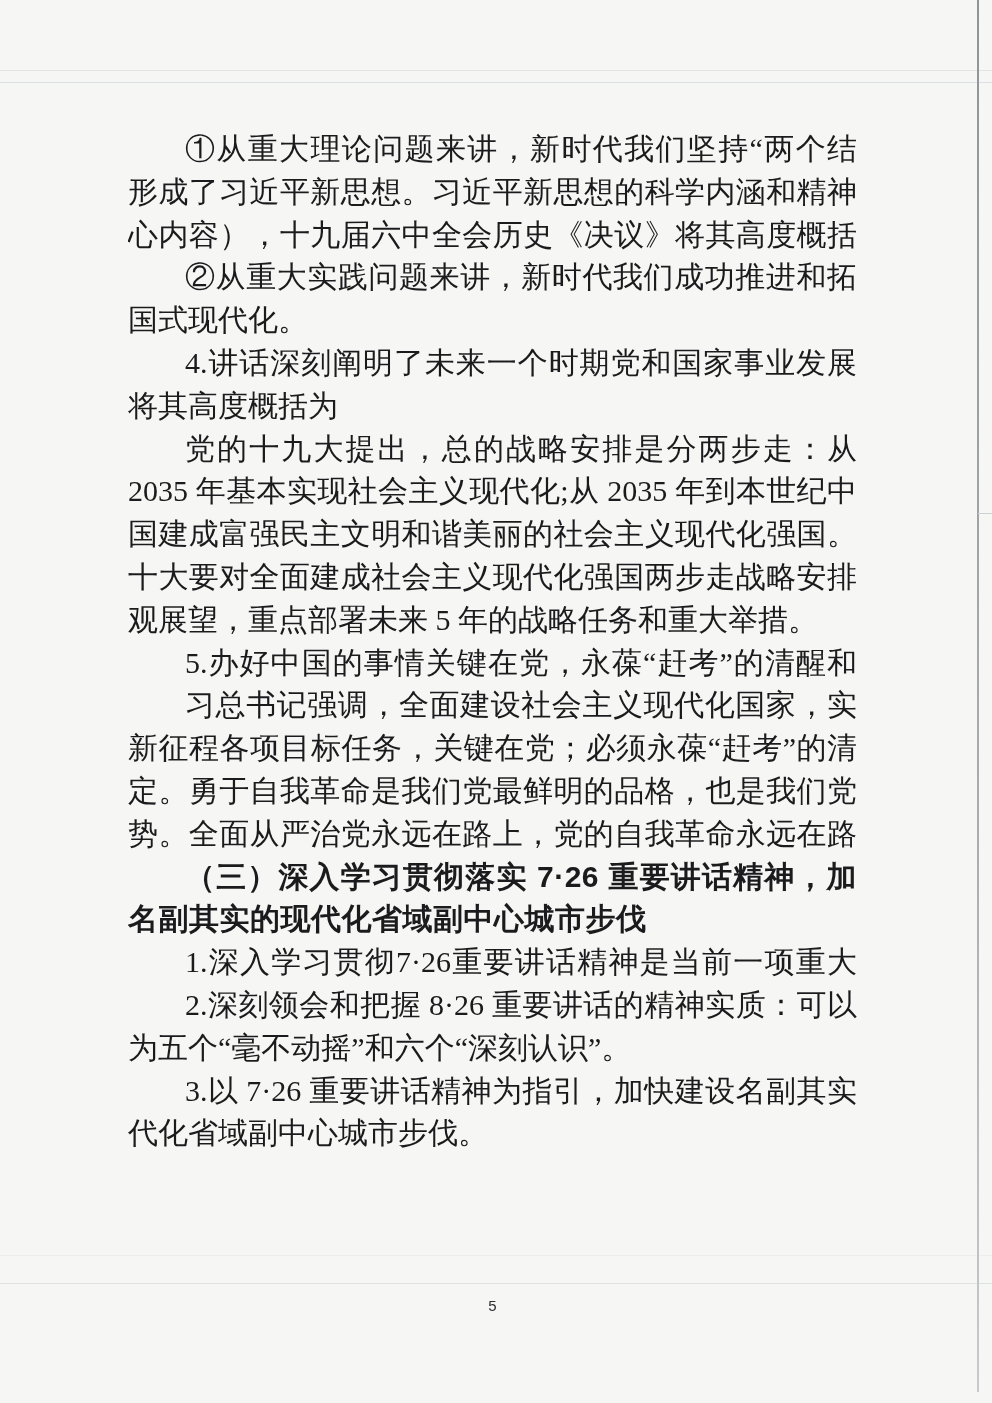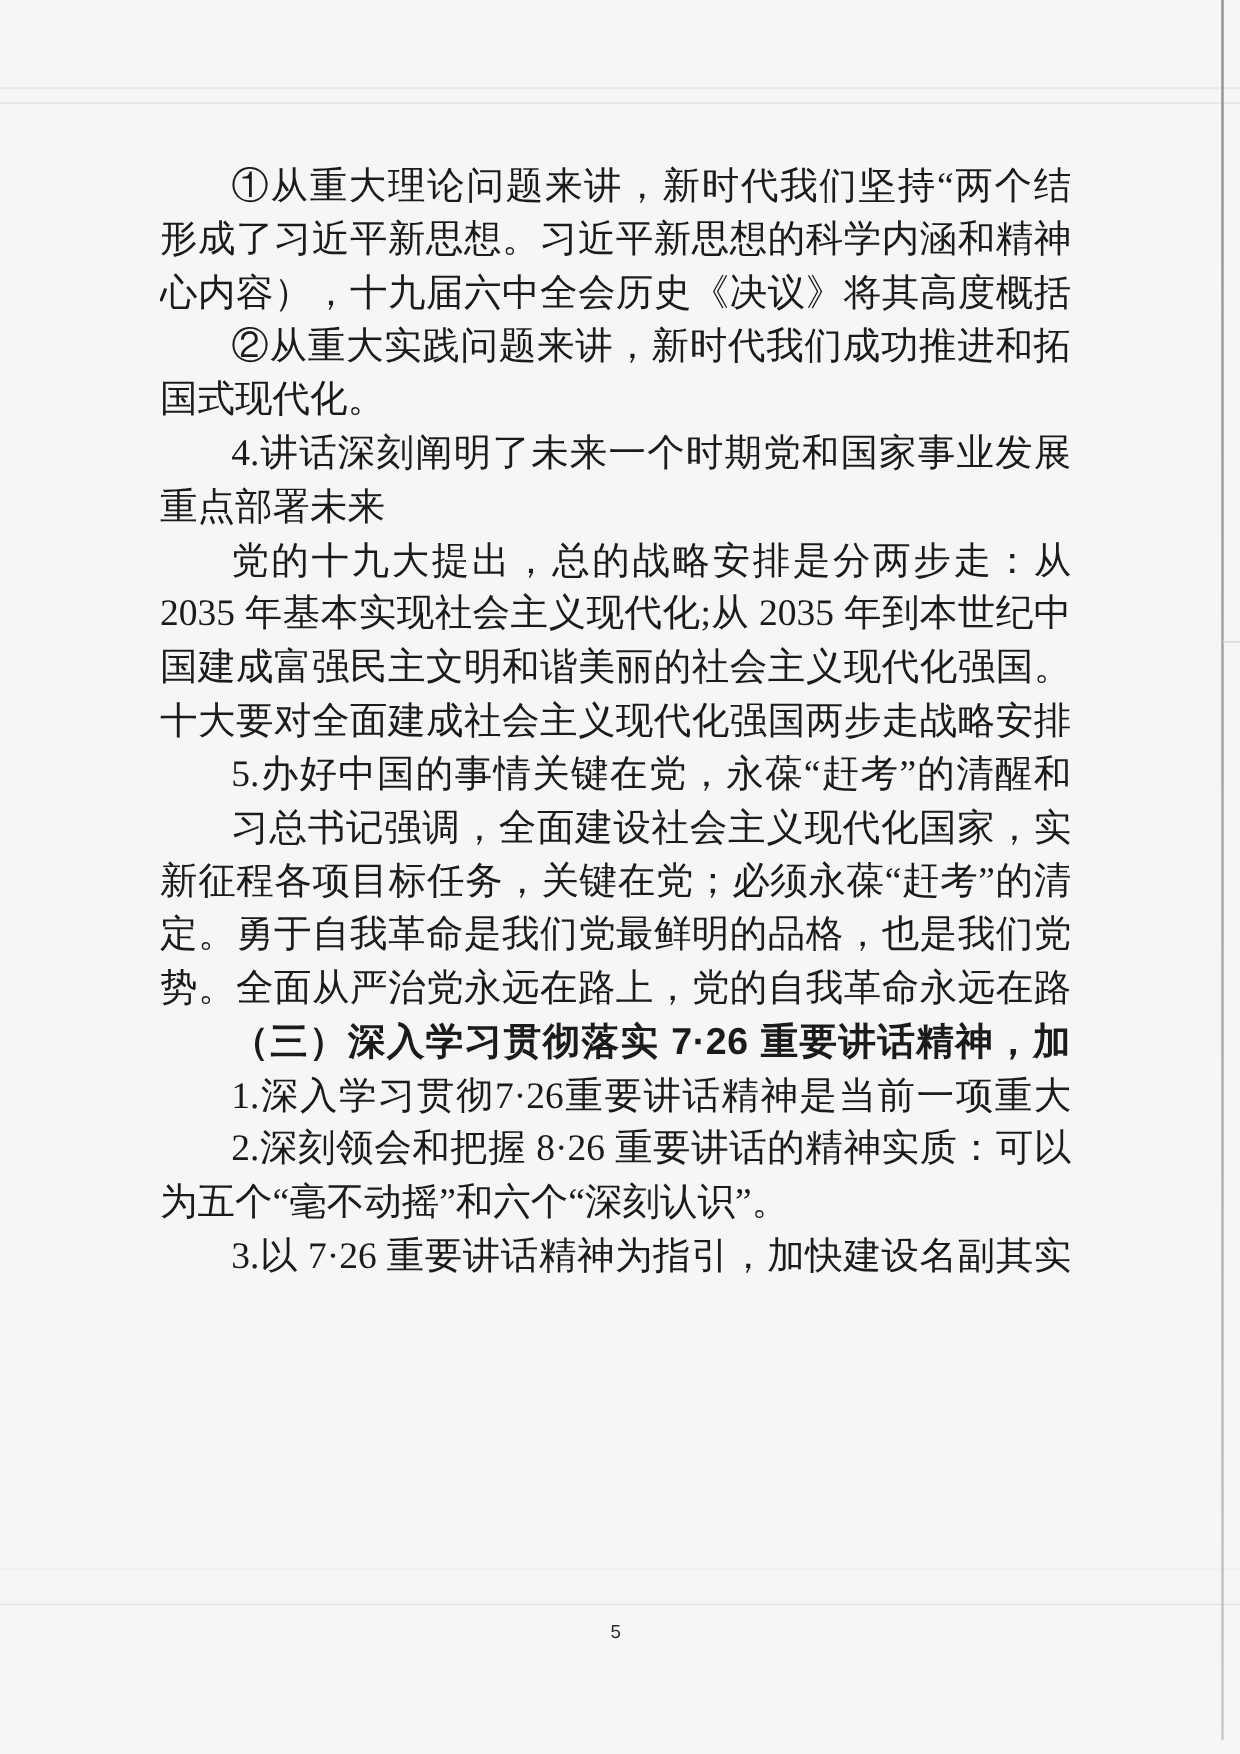--- a/index.html
+++ b/index.html
@@ -99,31 +99,34 @@
   <div class="vline-right"></div>
   <div class="vline-tick"></div>
 
   <div class="doc">
       <div class="line indent full"><span class="run b">①从重大理论问题来讲，</span><span class="run">新时代我们坚持“两个结合”，</span></div>
       <div class="line full"><span class="run">形成了习近平新思想。习近平新思想的科学内涵和精神实质（核</span></div>
       <div class="line full"><span class="run">心内容），十九届六中全会历史《决议》将其高度概括为“十</span></div>
       <div class="line indent full"><span class="run b">②从重大实践问题来讲，</span><span class="run">新时代我们成功推进和拓展了中</span></div>
       <div class="line"><span class="run">国式现代化。</span></div>
       <div class="line indent full"><span class="run b">4.讲话深刻阐明了未来一个时期党和国家事业发展的大政</span></div>
-      <div class="line"><span class="run b">重点部署未来</span></div>
+      <div class="line"><span class="run b">将其高度概括为</span></div>
       <div class="line indent full"><span class="run">党的十九大提出，总的战略安排是分两步走：从 2020 年到</span></div>
       <div class="line full"><span class="run">2035 年基本实现社会主义现代化;从 2035 年到本世纪中叶把我</span></div>
       <div class="line full"><span class="run">国建成富强民主文明和谐美丽的社会主义现代化强国。党的二</span></div>
       <div class="line full"><span class="run">十大要对全面建成社会主义现代化强国两步走战略安排进行宏</span></div>
+      <div class="line"><span class="run">观展望，重点部署未来 5 年的战略任务和重大举措。</span></div>
       <div class="line indent"><span class="run b">5.办好中国的事情关键在党，永葆“赶考”的清醒和坚定</span></div>
       <div class="line indent full"><span class="run">习总书记强调，全面建设社会主义现代化国家，实现新时代</span></div>
       <div class="line full"><span class="run">新征程各项目标任务，关键在党；必须永葆“赶考”的清醒和坚</span></div>
       <div class="line full"><span class="run">定。勇于自我革命是我们党最鲜明的品格，也是我们党最大的优</span></div>
       <div class="line"><span class="run">势。全面从严治党永远在路上，党的自我革命永远在路上。</span></div>
       <div class="line indent full hei"><span class="run">（三）深入学习贯彻落实 7·26 重要讲话精神，加快建设</span></div>
+      <div class="line hei"><span class="run">名副其实的现代化省域副中心城市步伐</span></div>
       <div class="line indent full"><span class="run b">1.深入学习贯彻7·26重要讲话精神是当前一项重大政治任务。</span></div>
       <div class="line indent full"><span class="run b">2.深刻领会和把握 8·26 重要讲话的精神实质：</span><span class="run">可以概括</span></div>
       <div class="line"><span class="run">为五个“毫不动摇”和六个“深刻认识”。</span></div>
       <div class="line indent full"><span class="run b">3.以 7·26 重要讲话精神为指引，加快建设名副其实的现</span></div>
+      <div class="line"><span class="run b">代化省域副中心城市步伐。</span></div>
     </div>
 
   <div class="page-number">5</div>
 </div>
 
 </body></html>

